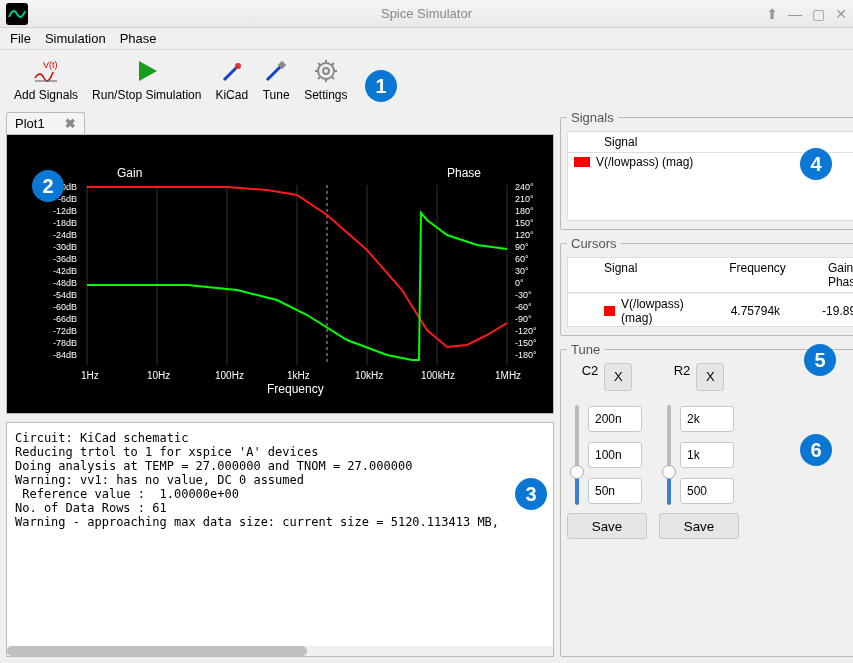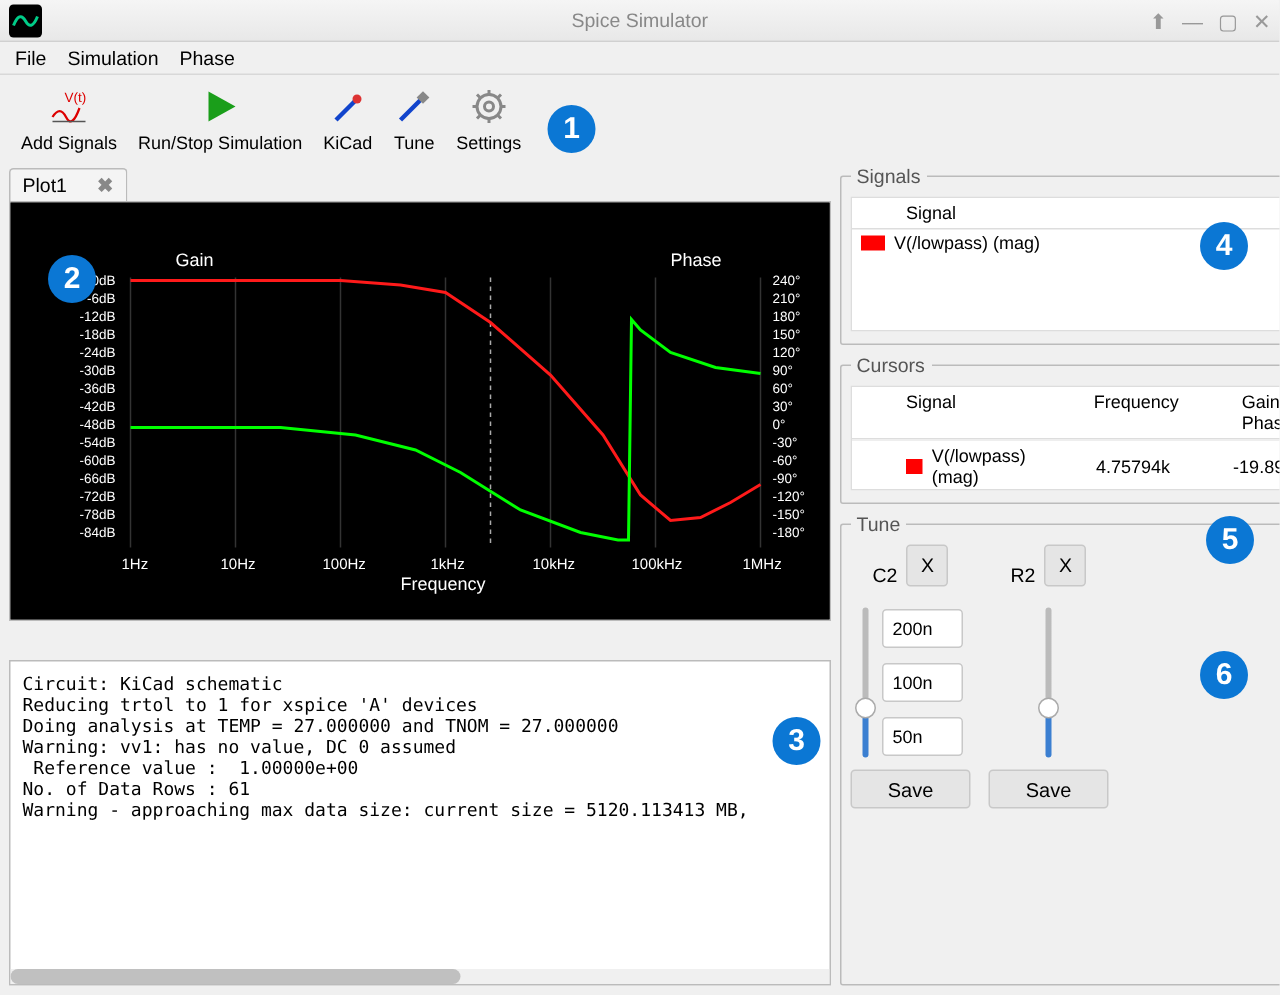--- a/index.html
+++ b/index.html
@@ -103,21 +103,21 @@
   border: 1px solid #bbb;
   background: #000;
   flex: 0 0 280px;
   position: relative;
   overflow: hidden;
 }
 .log-area {
   border: 1px solid #bbb;
   background: #fff;
   flex: 1;
-  margin-top: 26px;
+  margin-top: 8px;
   font-family: "DejaVu Sans Mono", monospace;
   font-size: 12px;
   padding: 8px;
   white-space: pre;
   overflow: hidden;
   position: relative;
 }
 .scrollbar-h {
   position: absolute;
   bottom: 0; left: 0; right: 0;
@@ -156,21 +156,21 @@
 .sig-swatch {
   width: 16px; height: 10px;
   margin-right: 6px;
 }
 .cur-row { display: flex; border-top: 1px solid #eee; align-items:center;}
 .tune-col {
   display: flex; flex-direction: column; align-items: center;
   gap: 8px;
 }
 .tune-head {
-  display: flex; gap: 6px; align-items: flex-end;
+  display: flex; gap: 6px; align-items: flex-start;
 }
 .xbtn {
   width: 28px; height: 28px;
   background: #e5e5e5;
   border: 1px solid #c8c8c8;
   border-radius: 3px;
   text-align: center;
   line-height: 26px;
   cursor: pointer;
 }
@@ -459,20 +459,25 @@
         <div class="tune-col">
           <div class="tune-head">
             <span>R2</span>
             <div class="xbtn">X</div>
           </div>
           <div class="tune-sliderbox">
             <div class="slider-v">
                 <div class="track"></div>
                 <div class="knob"></div>
               </div>
+            <div class="tune-vals">
+              <input class="val-input" value="2k" style="">
+              <input class="val-input" value="1k" style="">
+              <input class="val-input" value="500" style="">
+            </div>
           </div>
           <button class="save-btn">Save</button>
         </div>
       </div>
     </fieldset>
   </div>
 </div>
 
 <div class="badge" style="top:70px;left:365px">1</div>
 <div class="badge" style="top:170px;left:32px">2</div>

